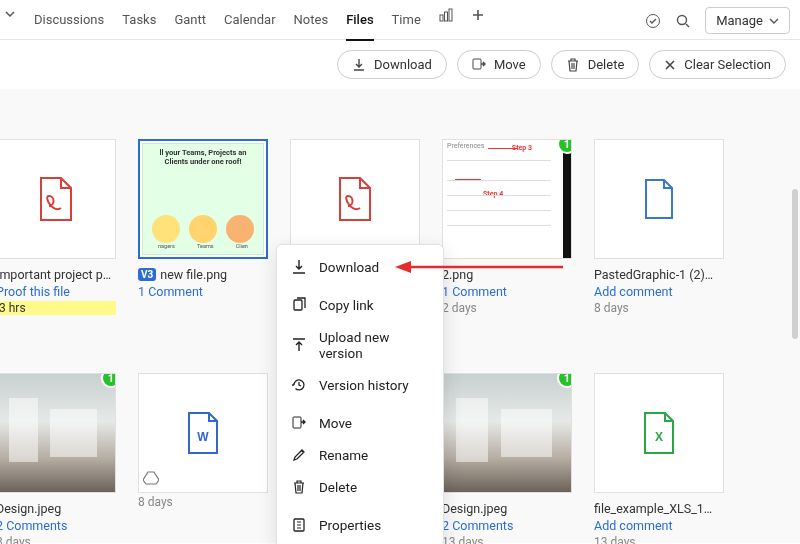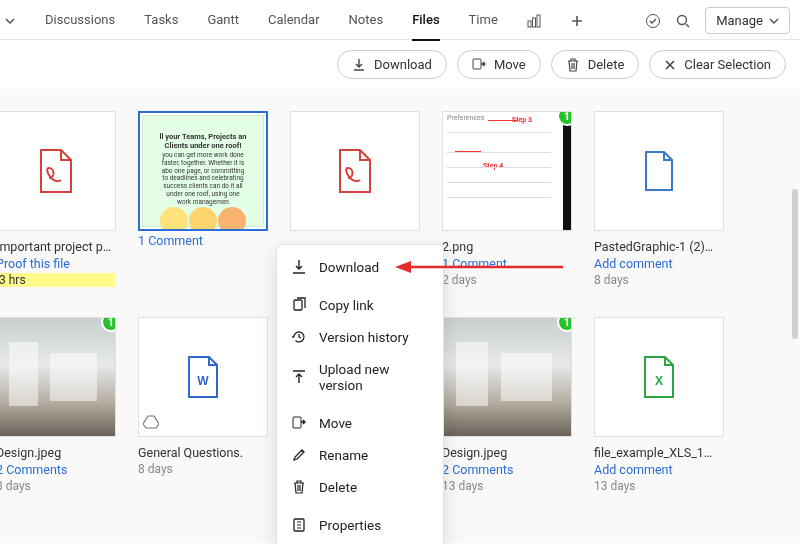--- a/index.html
+++ b/index.html
@@ -18,22 +18,22 @@
   
   .top-nav {
     display: flex;
     align-items: center;
     padding: 8px 10px 6px 0;
     border-bottom: 1px solid #e5e5e5;
     height: 40px;
   }
   .nav-tabs {
     display: flex;
-    align-items: center;
-    gap: 29px;
+    align-items: flex-start;
+    gap: 18px;
     padding-left: 4px;
   }
   .nav-tab {
     color: #555;
     cursor: pointer;
     padding: 4px 0 6px;
     position: relative;
   }
   .nav-tab.active {
     color: #111;
@@ -106,20 +106,21 @@
   .thumb {
     width: 130px;
     height: 120px;
     border: 1px solid #e0e0e0;
     background: #fff;
     display: flex;
     align-items: center;
     justify-content: center;
     position: relative;
     overflow: hidden;
+    margin-top: 28px;
   }
   .thumb.selected {
     border: 2px solid #2a6dd6;
   }
   .badge-green {
     position: absolute;
     top: -6px; right: -6px;
     width: 20px; height: 20px;
     background: #25c22a;
     border: 2px solid #fff;
@@ -234,21 +235,21 @@
     background: rgba(255,255,255,0.5);
   }
   .kitchen::before { left: 10%; top: 20%; width: 25%; height: 55%; }
   .kitchen::after  { left: 45%; top: 30%; width: 40%; height: 40%; }
 
   
   .greenbox {
     width:122px; height:112px;
     background: #e3ffe5;
     border: 1px solid #cfeccf;
-    padding: 16px;
+    padding: 4px;
     font-size: 6.5px;
     line-height: 1.2;
     text-align: center;
     color: #333;
     display:flex;
     flex-direction:column;
     justify-content: space-between;
   }
   .greenbox .avatars { display:flex; justify-content:space-around; }
   .greenbox .ava {
@@ -366,36 +367,39 @@
       <div class="fname-row">Important project p…</div>
       <div class="comment-link">Proof this file</div>
       <div class="hrs-badge">3 hrs</div>
     </div>
 
     <div class="file-card">
       <div class="thumb selected">
         <div class="greenbox">
           <div>
             <div style="font-weight:700;font-size:7.5px;">ll your Teams, Projects an Clients under one roof!</div>
-            <div style="margin-top:2px;">you can get more work done faster, together. Whether it is abo one page, or committing to deadlines and celebrating success clients can do it all under one roof, using one work managemen</div>
           </div>
           <div>
             <div class="avatars">
                 <div class="ava"></div>
                 <div class="ava b"></div>
                 <div class="ava c"></div>
               </div>
             <div class="labels">
               <span>nagers</span>
               <span>Teams</span>
               <span>Clien</span>
             </div>
           </div>
         </div>
       </div>
+      <div class="fname-row">
+        <span class="ver-badge">V3</span>
+        <span>new file.png</span>
+      </div>
       <div class="comment-link">1 Comment</div>
     </div>
 
     <div class="file-card">
       <div class="thumb">
         <svg width="38" height="46" viewBox="0 0 38 46">
             <path d="M4 2h20l10 10v32H4z" fill="none" stroke="#d6403a" stroke-width="2"></path>
             <path d="M24 2v10h10" fill="none" stroke="#d6403a" stroke-width="2"></path>
             <path d="M12 30c6 0 6-10 0-10s4 18 12 12" fill="none" stroke="#d6403a" stroke-width="2"></path>
           </svg>
@@ -451,21 +455,20 @@
             <path d="M4 2h20l8 8v32H4z" fill="none" stroke="#3168c9" stroke-width="2"></path>
             <path d="M24 2v8h8" fill="none" stroke="#3168c9" stroke-width="2"></path>
             <text x="18" y="30" text-anchor="middle" font-size="12" fill="#3168c9" font-family="Arial" font-weight="600">W</text>
           </svg>
         <span class="gdrive-icon" style="bottom:4px;left:4px;position:absolute;">
           <svg width="16" height="14" viewBox="0 0 16 14">
               <path d="M5 1h6l5 8-3 4H3L0 9z" fill="none" stroke="#777" stroke-width="1.2"></path>
             </svg>
         </span>
       </div>
-      <div class="fname-row">General Questions.</div>
       <div class="days">8 days</div>
     </div>
 
     <div class="file-card">
       <div class="thumb" style="visibility:hidden;"></div>
     </div>
 
     <div class="file-card">
       <div class="thumb">
         <div class="kitchen"></div>
@@ -504,29 +507,29 @@
   <div class="ctx-sep"></div>
   <div class="ctx-item">
     <svg width="16" height="16" viewBox="0 0 16 16">
         <rect x="3" y="3" width="8" height="10" rx="1" fill="none" stroke="#222" stroke-width="1.3"></rect>
         <path d="M6 1h8v10" fill="none" stroke="#222" stroke-width="1.3"></path>
       </svg>
     <span>Copy link</span>
   </div>
   <div class="ctx-item">
     <svg width="16" height="16" viewBox="0 0 16 16">
+        <path d="M8 14V5M5 8l3-3 3 3M2 2h12" fill="none" stroke="#222" stroke-width="1.4"></path>
+      </svg>
+    <span>Upload new version</span>
+  </div>
+  <div class="ctx-item">
+    <svg width="16" height="16" viewBox="0 0 16 16">
         <path d="M3 8a5 5 0 1 1 1.5 3.5M3 8H1m2 0V6M8 5v3l2 1" fill="none" stroke="#222" stroke-width="1.3"></path>
       </svg>
     <span>Version history</span>
-  </div>
-  <div class="ctx-item">
-    <svg width="16" height="16" viewBox="0 0 16 16">
-        <path d="M8 14V5M5 8l3-3 3 3M2 2h12" fill="none" stroke="#222" stroke-width="1.4"></path>
-      </svg>
-    <span>Upload new version</span>
   </div>
   <div class="ctx-sep"></div>
   <div class="ctx-item">
     <svg width="16" height="16" viewBox="0 0 16 16">
         <rect x="2" y="2" width="8" height="11" rx="1" fill="none" stroke="#222"></rect>
         <path d="M10 7h4M12 5l2 2-2 2" fill="none" stroke="#222" stroke-width="1.3"></path>
       </svg>
     <span>Move</span>
   </div>
   <div class="ctx-item">

